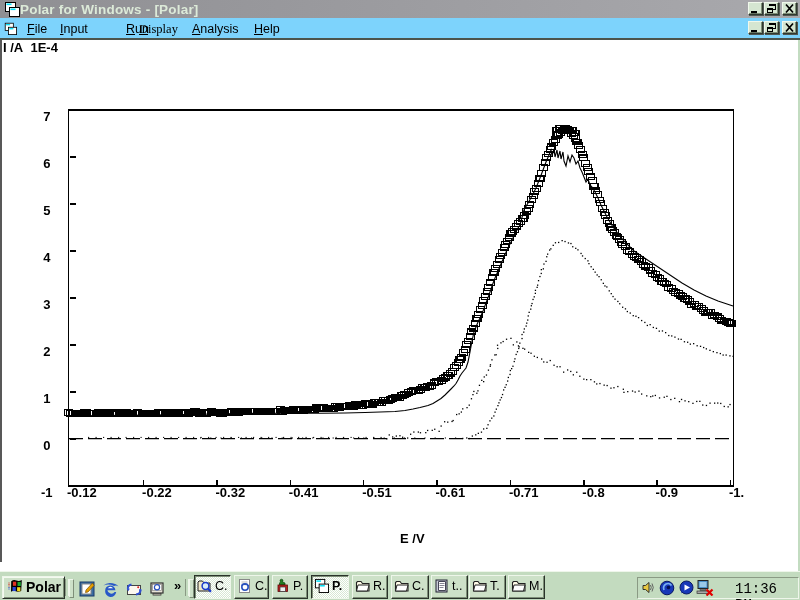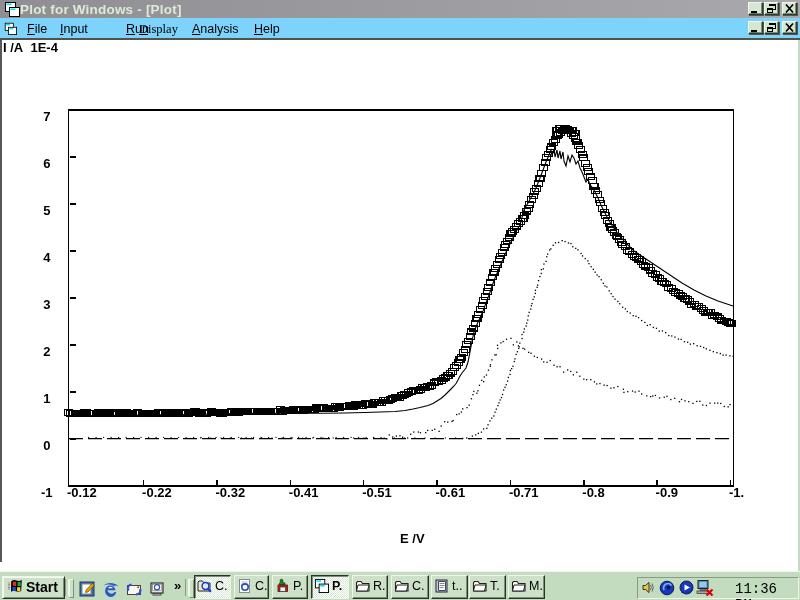--- a/index.html
+++ b/index.html
@@ -668,21 +668,21 @@
 </svg>
 <div id="leftedge"></div>
 <div id="rightedge"></div>
 <div id="titlebar">
  <div style="position:absolute;left:4px;top:1px;"><svg width="16" height="16" viewBox="0 0 16 16">
 <rect x="1.5" y="1.5" width="10" height="9" fill="#fff" stroke="#000"></rect>
 <rect x="2.5" y="2.5" width="5" height="1.6" fill="#00e0f8"></rect>
 <rect x="5.5" y="6.5" width="10" height="9" fill="#fff" stroke="#000"></rect>
 <rect x="6.5" y="7.5" width="5" height="1.6" fill="#00e0f8"></rect>
 </svg></div>
- <div id="title-text">Plot for Windows - [Plot]</div>
+ <div id="title-text">Polar for Windows - [Polar]</div>
  <div class="wbtn" style="left:748px;top:2px;">
       <svg width="13" height="11" viewBox="0 0 13 11">
         <rect x="2" y="8" width="6" height="2.2" fill="#000"></rect>
       </svg>
     </div>
     <div class="wbtn" style="left:764px;top:2px;">
       <svg width="13" height="11" viewBox="0 0 13 11" shape-rendering="crispEdges">
         <g fill="#000">
           <rect x="4" y="1" width="7" height="2"></rect>
           <rect x="10" y="1" width="1" height="6"></rect>
@@ -742,21 +742,21 @@
  <div id="startbtn">
       <span id="flag"><svg width="19" height="17" viewBox="0 0 19 17">
 <path d="M1.5 5 h2 M1.5 6.5 h2 M1.5 8 h2" stroke="#d02018" stroke-width="1" stroke-dasharray="1 1"></path>
 <path d="M1.5 9.5 h2 M1.5 11 h2" stroke="#2040c0" stroke-width="1" stroke-dasharray="1 1"></path>
 <path d="M4.2 3.2 q2.6 -2 5.2 -0.7 q2.5 1.2 5.4 -0.5 l-0.6 11 q-2.7 1.4 -5.2 0.2 q-2.5 -1.1 -5 0.5 Z" fill="#000"></path>
 <rect x="5.9" y="3.7" width="3.3" height="4.1" fill="#e03024"></rect>
 <rect x="10.5" y="3.9" width="3.3" height="4.1" fill="#18a830"></rect>
 <rect x="5.5" y="9" width="3.3" height="4.1" fill="#2848d8"></rect>
 <rect x="10.1" y="9.2" width="3.3" height="4.1" fill="#f0d820"></rect>
 </svg></span>
-      <span id="startlbl">Start</span>
+      <span id="startlbl">Polar</span>
     </div>
  <div class="tsep" style="left:65px;"></div>
  <div class="thandle" style="left:69px;"></div>
  <span class="qli" style="left:79px;">
       <svg width="16" height="16" viewBox="0 0 16 16">
 <rect x="1" y="1" width="14" height="14" fill="#3a6ea5" stroke="#1a3a66"></rect>
 <rect x="3" y="3" width="9" height="10" fill="#fff" stroke="#888"></rect>
 <path d="M13.5 2 L7 9 L6.5 11.5 L9 11 L15 4.5 Z" fill="#e8a000" stroke="#7a5000" stroke-width="0.7"></path>
 </svg>
     </span>

